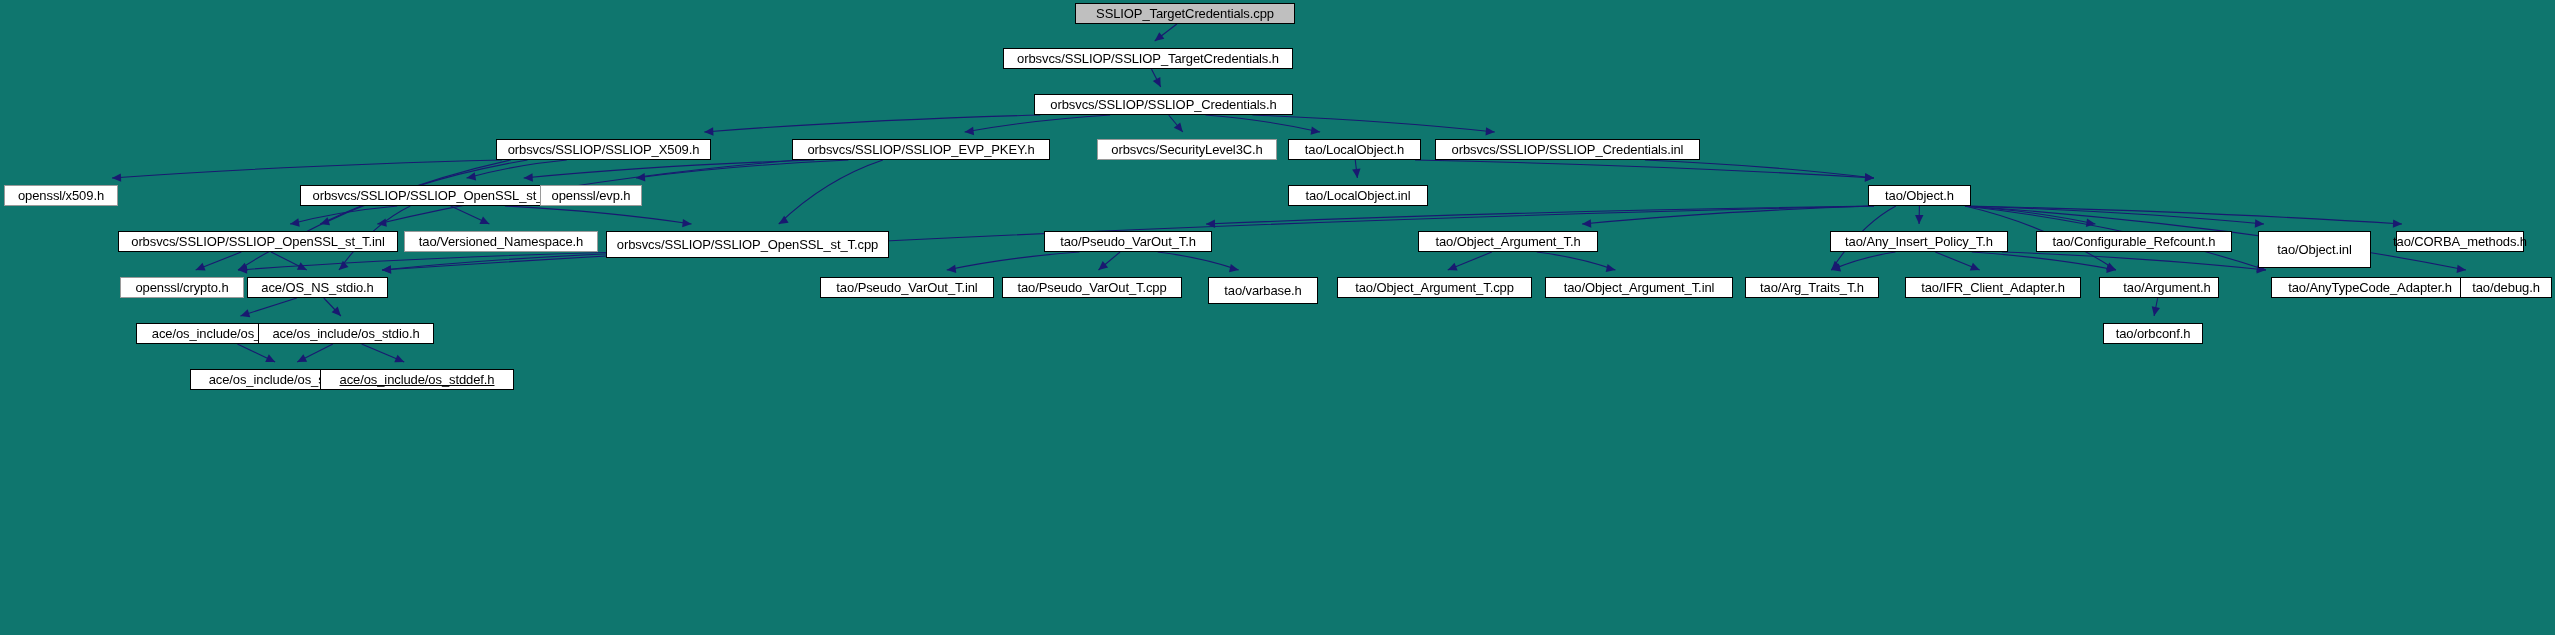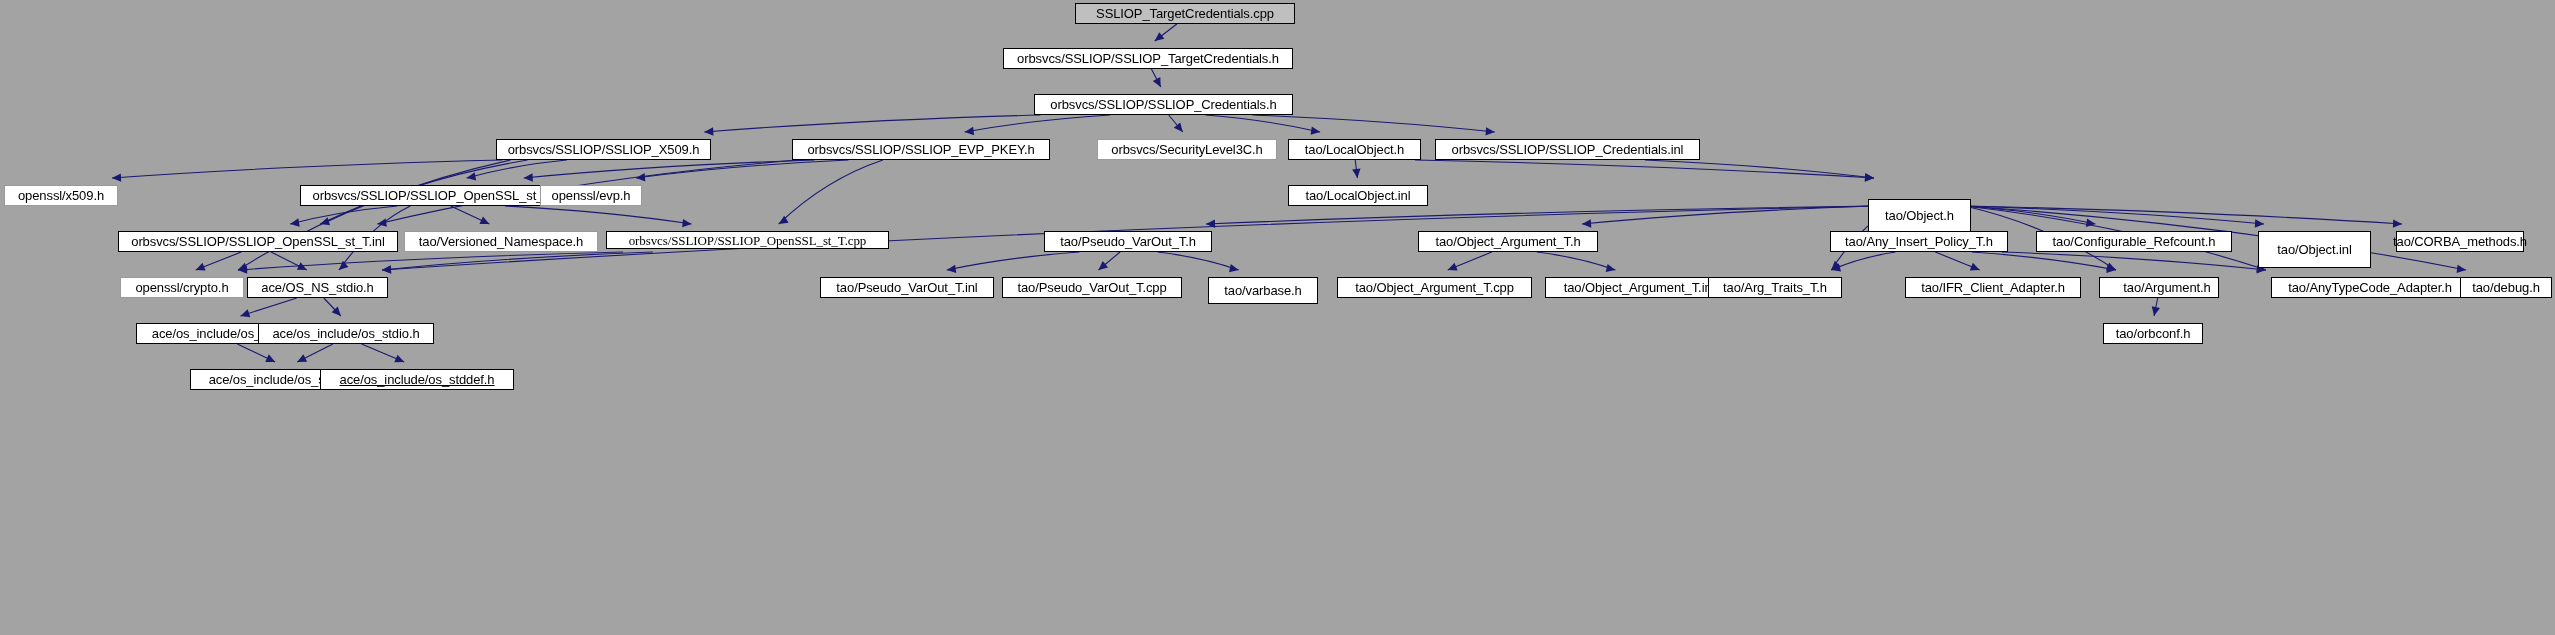--- a/index.html
+++ b/index.html
@@ -1,18 +1,18 @@
 <!DOCTYPE html>
 <html><head>
 <meta charset="utf-8">
 <title>Include dependency graph</title>
 <style>
   html,body{margin:0;padding:0;background:#ffffff;}
   body{font-family:"Liberation Sans", sans-serif;}
-  #graph-root{position:relative;width:2555px;height:635px;background:#a3a3a3;overflow:hidden;}
+  #graph-root{position:relative;width:2555px;height:635px;background:#0f766e;overflow:hidden;}
   svg.edges{position:absolute;left:0;top:0;width:2555px;height:635px;overflow:visible;}
   .node{
     position:absolute;
     box-sizing:border-box;
     display:flex;align-items:center;justify-content:center;
     background:#ffffff;
     border:1px solid #000000;
     font-family:"Liberation Sans", sans-serif;
     font-size:13px;
     color:#000000;
@@ -165,30 +165,30 @@
       </div>
       <div class="node" style="left: 300px; top: 185px; width: 273px; height: 21px;">
         <span>orbsvcs/SSLIOP/SSLIOP_OpenSSL_st_T.h</span>
       </div>
       <div class="node ext" style="left: 540px; top: 185px; width: 102px; height: 21px;">
         <span>openssl/evp.h</span>
       </div>
       <div class="node" style="left: 1288px; top: 185px; width: 140px; height: 21px;">
         <span>tao/LocalObject.inl</span>
       </div>
-      <div class="node" style="left: 1868px; top: 199px; width: 103px; height: 33px;">
+      <div class="node" style="left: 1868px; top: 185px; width: 103px; height: 21px;">
         <span>tao/Object.h</span>
       </div>
       <div class="node" style="left: 118px; top: 231px; width: 280px; height: 21px;">
         <span>orbsvcs/SSLIOP/SSLIOP_OpenSSL_st_T.inl</span>
       </div>
       <div class="node ext" style="left: 404px; top: 231px; width: 194px; height: 21px;">
         <span>tao/Versioned_Namespace.h</span>
       </div>
-      <div class="node" style="left: 606px; top: 231px; width: 283px; height: 18px; font-family: Liberation Serif, serif;">
+      <div class="node" style="left: 606px; top: 231px; width: 283px; height: 27px;">
         <span>orbsvcs/SSLIOP/SSLIOP_OpenSSL_st_T.cpp</span>
       </div>
       <div class="node" style="left: 1044px; top: 231px; width: 168px; height: 21px;">
         <span>tao/Pseudo_VarOut_T.h</span>
       </div>
       <div class="node" style="left: 1418px; top: 231px; width: 180px; height: 21px;">
         <span>tao/Object_Argument_T.h</span>
       </div>
       <div class="node" style="left: 1830px; top: 231px; width: 178px; height: 21px;">
         <span>tao/Any_Insert_Policy_T.h</span>
@@ -216,21 +216,21 @@
       </div>
       <div class="node" style="left: 1208px; top: 277px; width: 110px; height: 27px;">
         <span>tao/varbase.h</span>
       </div>
       <div class="node" style="left: 1337px; top: 277px; width: 195px; height: 21px;">
         <span>tao/Object_Argument_T.cpp</span>
       </div>
       <div class="node" style="left: 1545px; top: 277px; width: 188px; height: 21px;">
         <span>tao/Object_Argument_T.inl</span>
       </div>
-      <div class="node" style="left: 1708px; top: 277px; width: 134px; height: 21px;">
+      <div class="node" style="left: 1745px; top: 277px; width: 134px; height: 21px;">
         <span>tao/Arg_Traits_T.h</span>
       </div>
       <div class="node" style="left: 1905px; top: 277px; width: 176px; height: 21px;">
         <span>tao/IFR_Client_Adapter.h</span>
       </div>
       <div class="node" style="left: 2099px; top: 277px; width: 120px; height: 21px; padding-left: 16px;">
         <span>tao/Argument.h</span>
       </div>
       <div class="node" style="left: 2243px; top: 277px; width: 198px; height: 21px; margin-left: 28px;">
         <span>tao/AnyTypeCode_Adapter.h</span>

